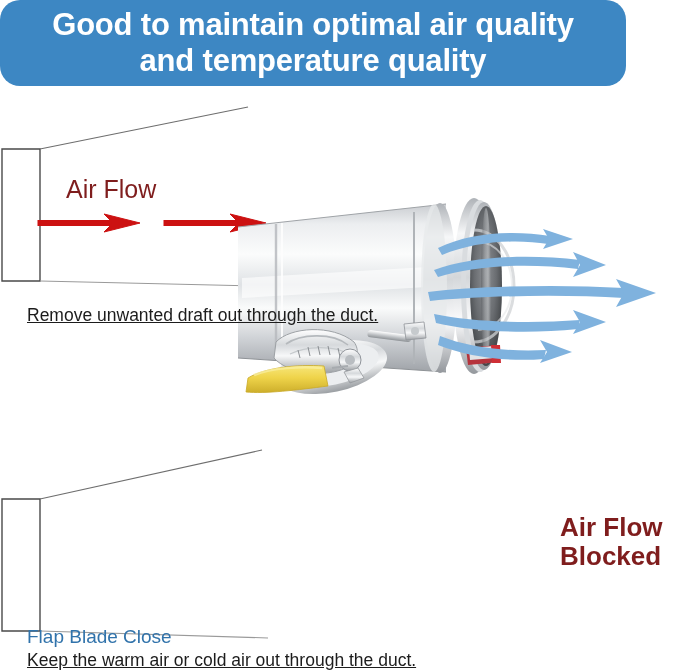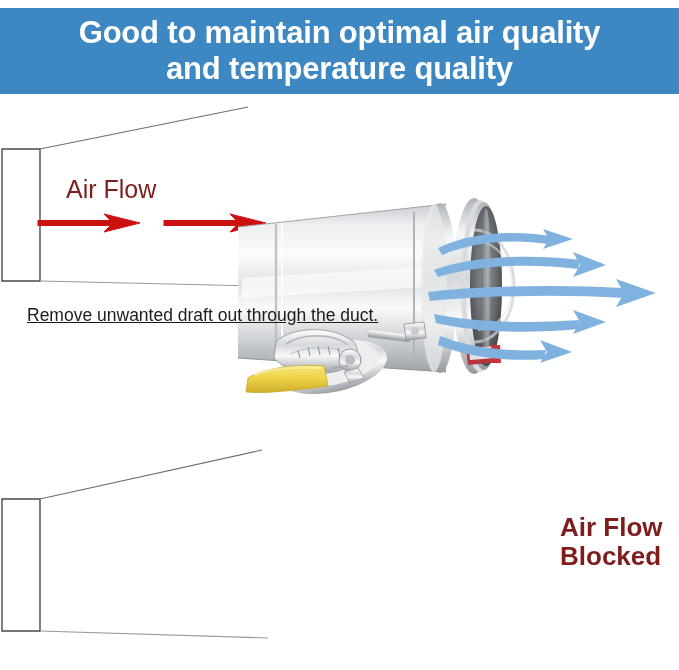--- a/index.html
+++ b/index.html
@@ -14,28 +14,29 @@
     position: relative;
     width: 679px;
     height: 670px;
     background: #ffffff;
     overflow: hidden;
   }
 
   
   #header-banner {
     position: absolute;
-    left: 0; top: 8px;
-    width: 679px;
+    left: 0; top: 0;
+    width: 626px;
     height: 86px;
     background: #3d87c3;
     display: flex;
     flex-direction: column;
     align-items: center;
     justify-content: center;
+    border-radius: 20px;
   }
   .header-line {
     color: #ffffff;
     font-size: 31px;
     font-weight: bold;
     line-height: 36px;
     letter-spacing: -0.2px;
     text-align: center;
     white-space: nowrap;
   }
@@ -256,15 +257,19 @@
       <path d="M 2 73 L 2 205 L 40 205 L 40 73 Z" fill="#ffffff" stroke="#4a4a4a" stroke-width="1.4"></path>
       <path d="M 40 73 L 262 24" fill="none" stroke="#6e6e6e" stroke-width="1.1"></path>
       <path d="M 40 205 L 268 212" fill="none" stroke="#9a9a9a" stroke-width="1.1"></path>
     </svg>
 
     <div class="airflow-red" id="airflow-blocked-label" style="left:560px; top:142px;">
       <span class="bl1">Air Flow</span>
       <span class="bl2">Blocked</span>
     </div>
 
+    <div class="caption-block" style="position:absolute; left:27px; top:254px;">
+      <div class="caption-title">Flap Blade Close</div>
+      <div class="caption-sub">Keep the warm air or cold air out through the duct.</div>
+    </div>
   </div>
 
 </div>
 
 </body></html>

